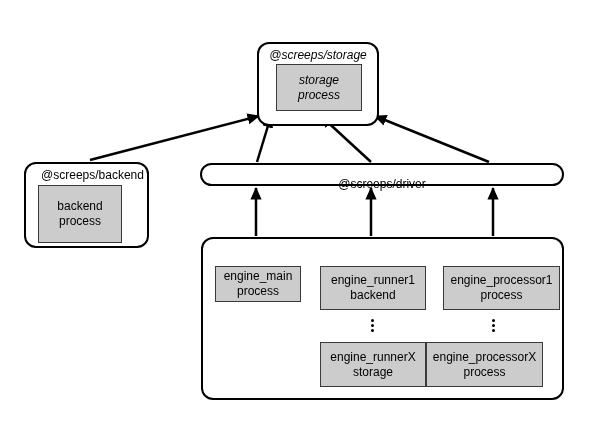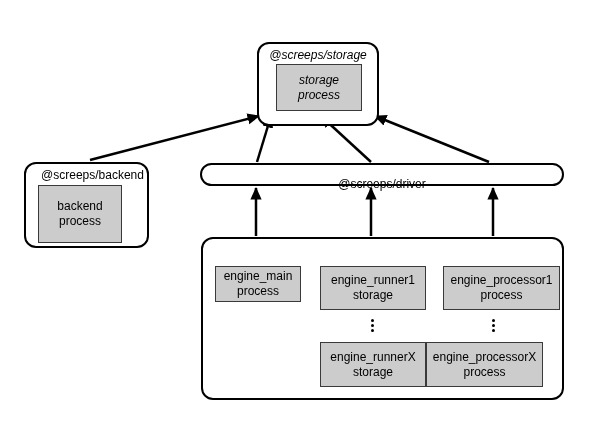--- a/index.html
+++ b/index.html
@@ -123,21 +123,21 @@
   </div>
 
   <div class="node" id="node-engine">
 
     <div class="process" id="process-main">
       <span>engine_main
 process</span>
     </div>
     <div class="process" id="process-runner1">
       <span>engine_runner1
-storage</span>
+backend</span>
     </div>
     <div class="process" id="process-processor1">
       <span>engine_processor1
 process</span>
     </div>
 
     <div class="v-ellipsis" id="ellipsis-runner">
       <span class="dot"></span>
         <span class="dot"></span>
         <span class="dot"></span>

